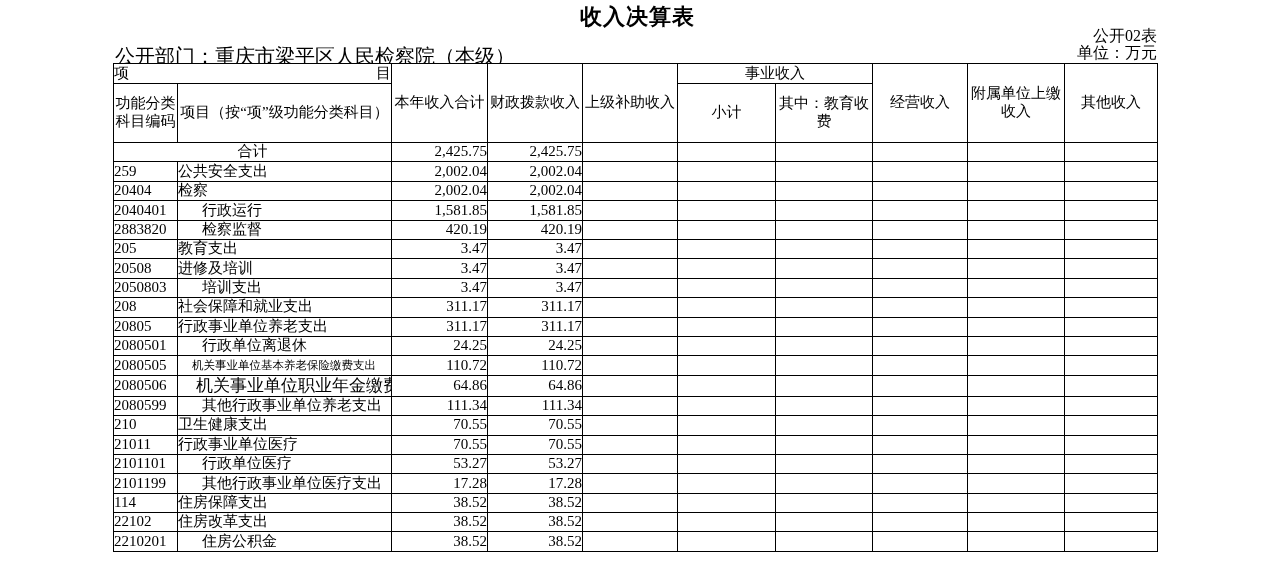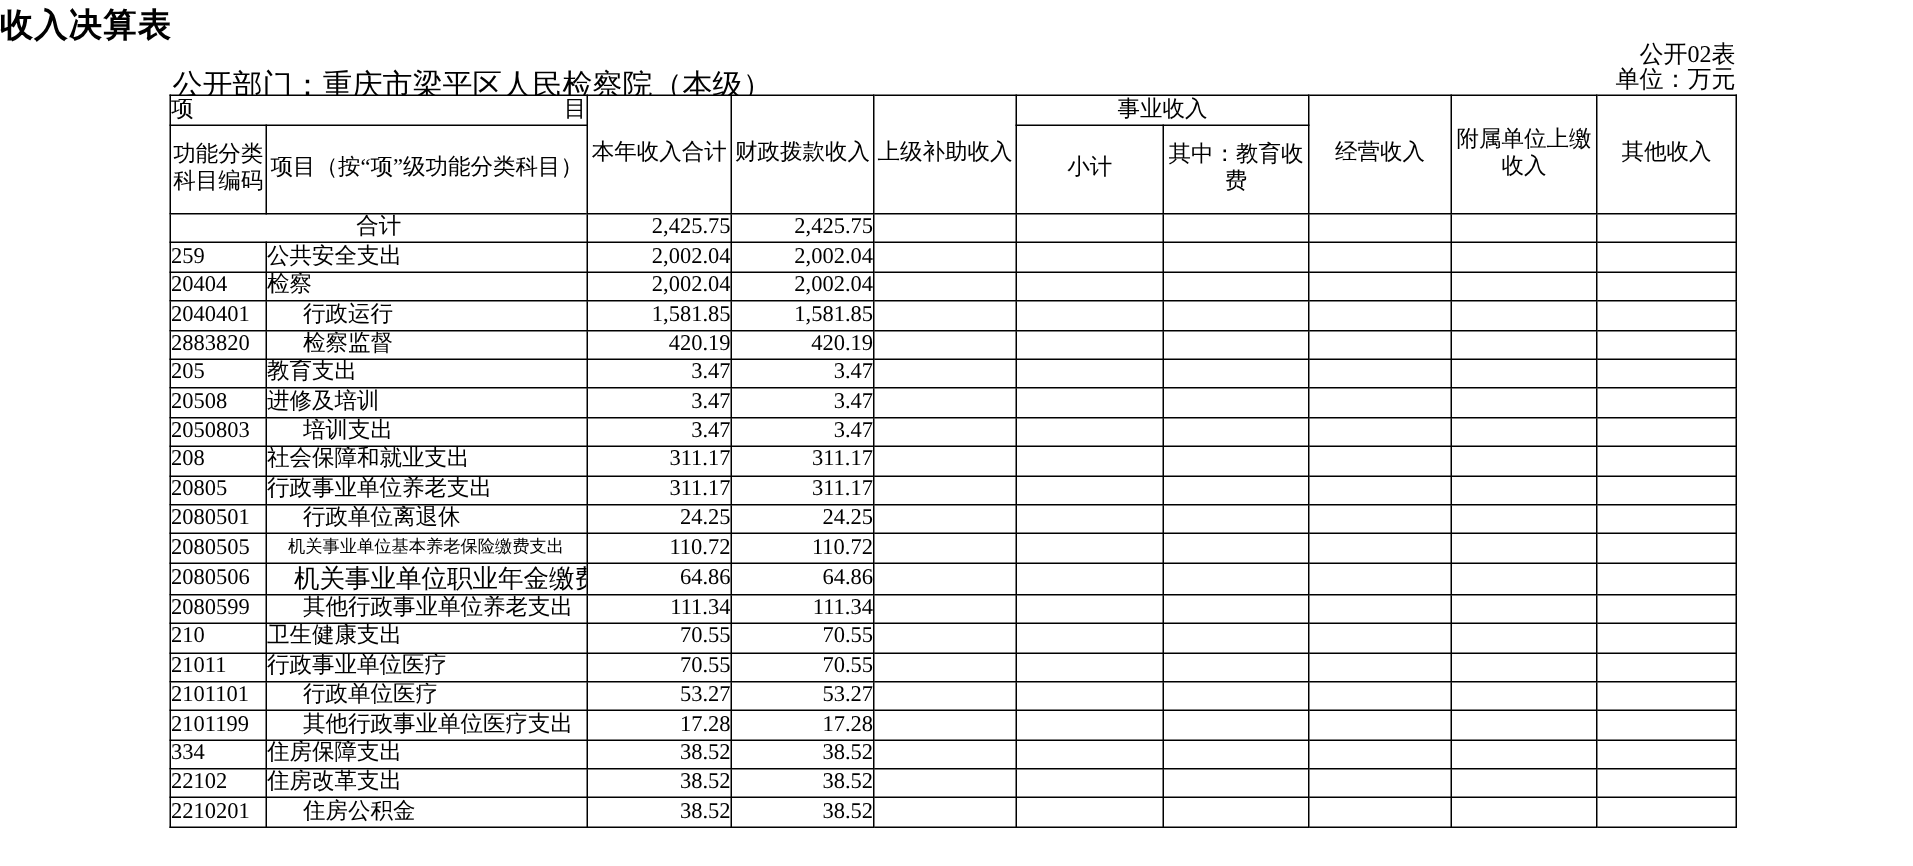--- a/index.html
+++ b/index.html
@@ -2,21 +2,21 @@
 <html><head>
 <meta charset="utf-8">
 <style>
   html,body { margin:0; padding:0; background:#fff; }
   .page {
     position:relative; width:1275px; height:577px; background:#ffffff;
     font-family:"Liberation Serif","DejaVu Serif",serif; color:#000;
     overflow:hidden;
   }
   .title {
-    position:absolute; top:2px; left:0; width:1275px; text-align:left;
+    position:absolute; top:2px; left:0; width:1275px; text-align:center;
     font-family:"DejaVu Sans","Liberation Sans",sans-serif;
     font-weight:bold; font-size:22px; letter-spacing:1px;
   }
   .doc-code { position:absolute; top:26px; right:118px; font-size:16px; }
   .dept     { position:absolute; top:43px; left:115px;  font-size:20px; }
   .unit     { position:absolute; top:43px; right:118px; font-size:16px; }
   .note     { position:absolute; top:555px; left:115px; font-size:16px; }
 
   table.income {
     position:absolute; top:63px; left:113px; width:1044px;
@@ -300,21 +300,21 @@
           <td class="num">17.28</td>
           <td class="num">17.28</td>
           <td class="num"></td>
           <td class="num"></td>
           <td class="num"></td>
           <td class="num"></td>
           <td class="num"></td>
           <td class="num"></td>
         </tr>
         <tr>
-          <td class="code">334</td>
+          <td class="code">114</td>
           <td class="name">住房保障支出</td>
           <td class="num">38.52</td>
           <td class="num">38.52</td>
           <td class="num"></td>
           <td class="num"></td>
           <td class="num"></td>
           <td class="num"></td>
           <td class="num"></td>
           <td class="num"></td>
         </tr>

